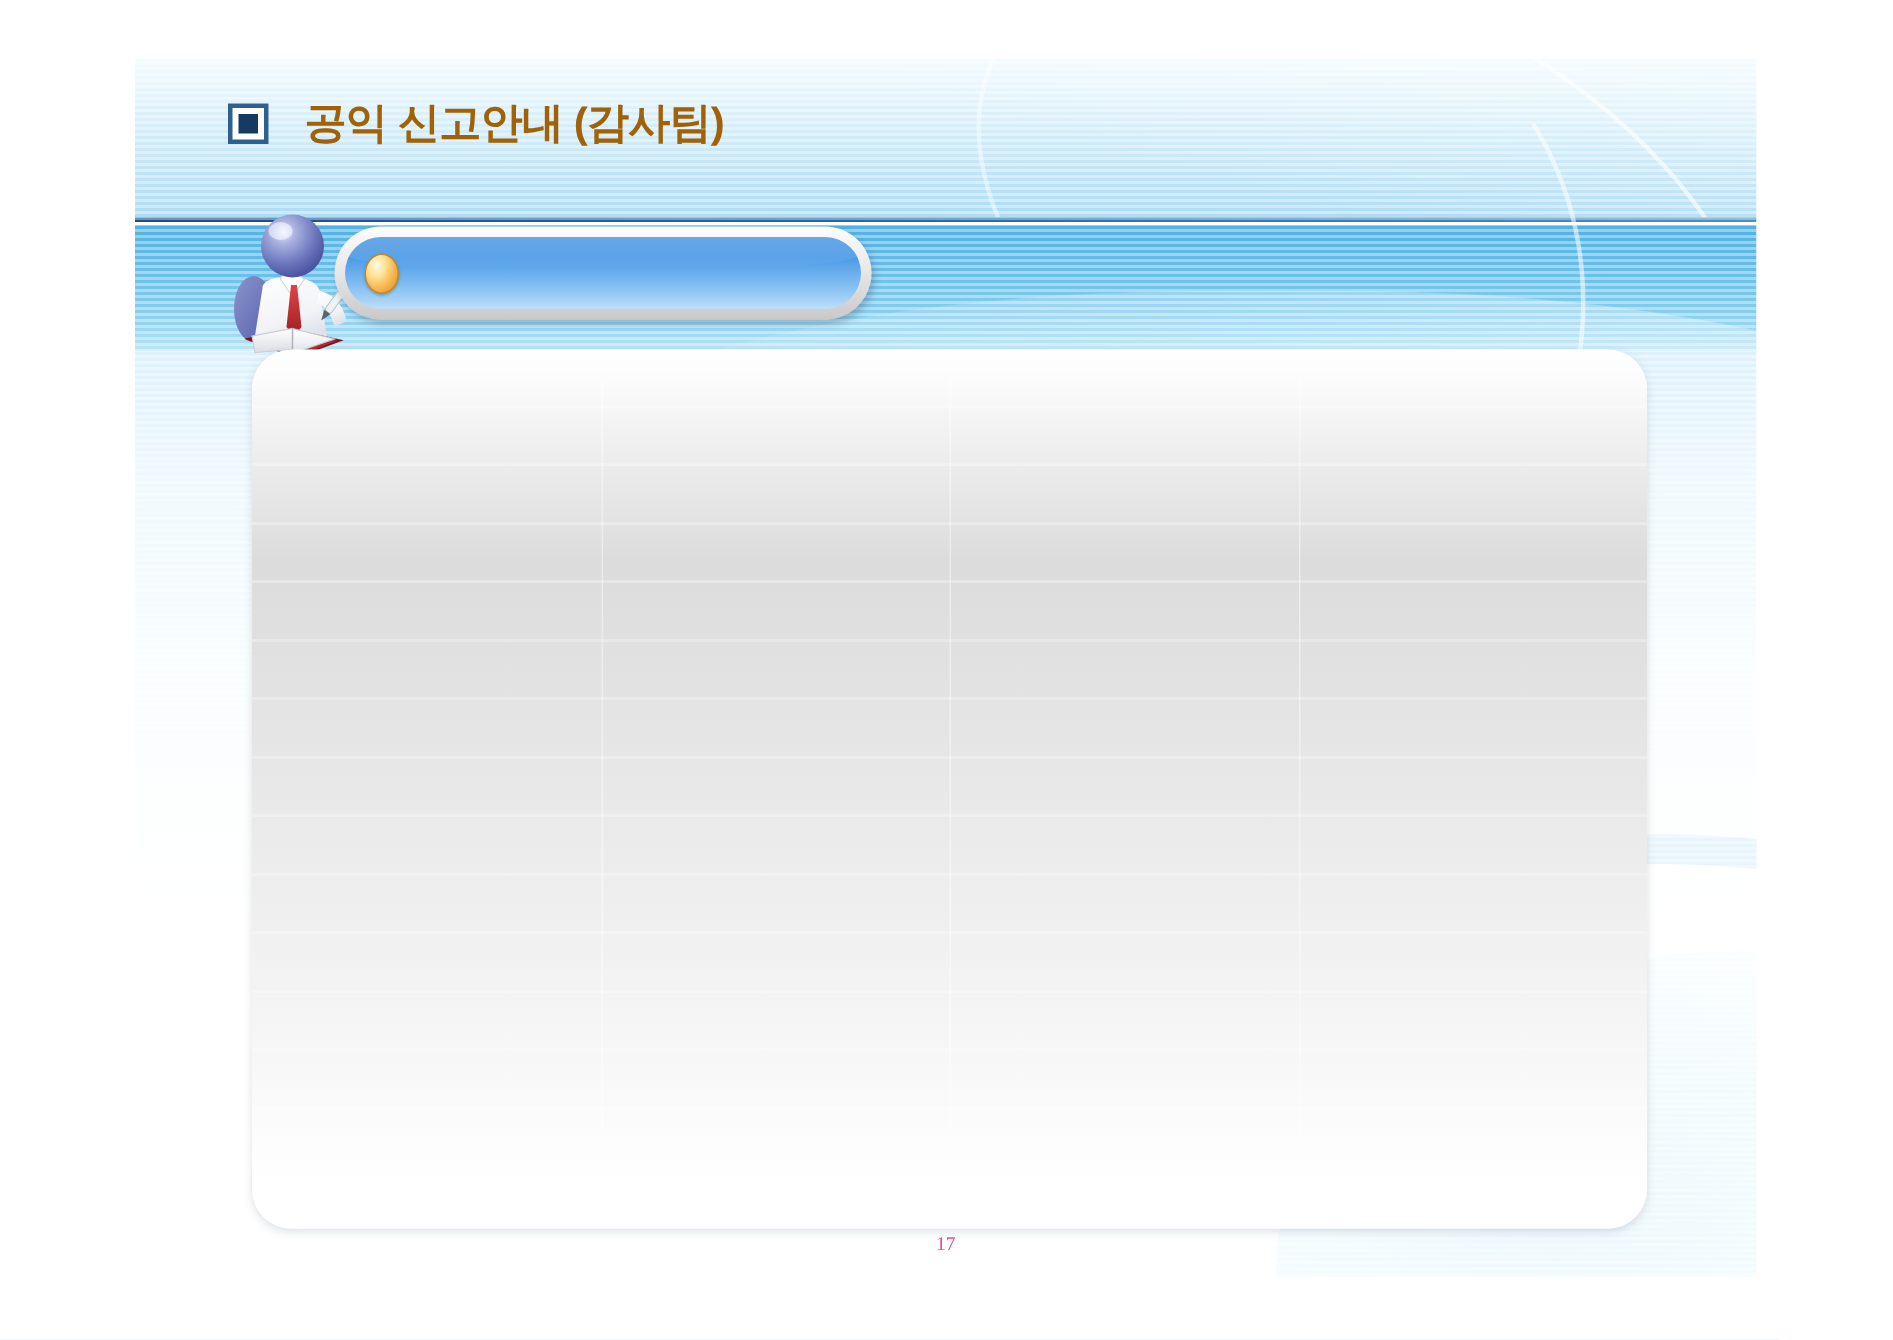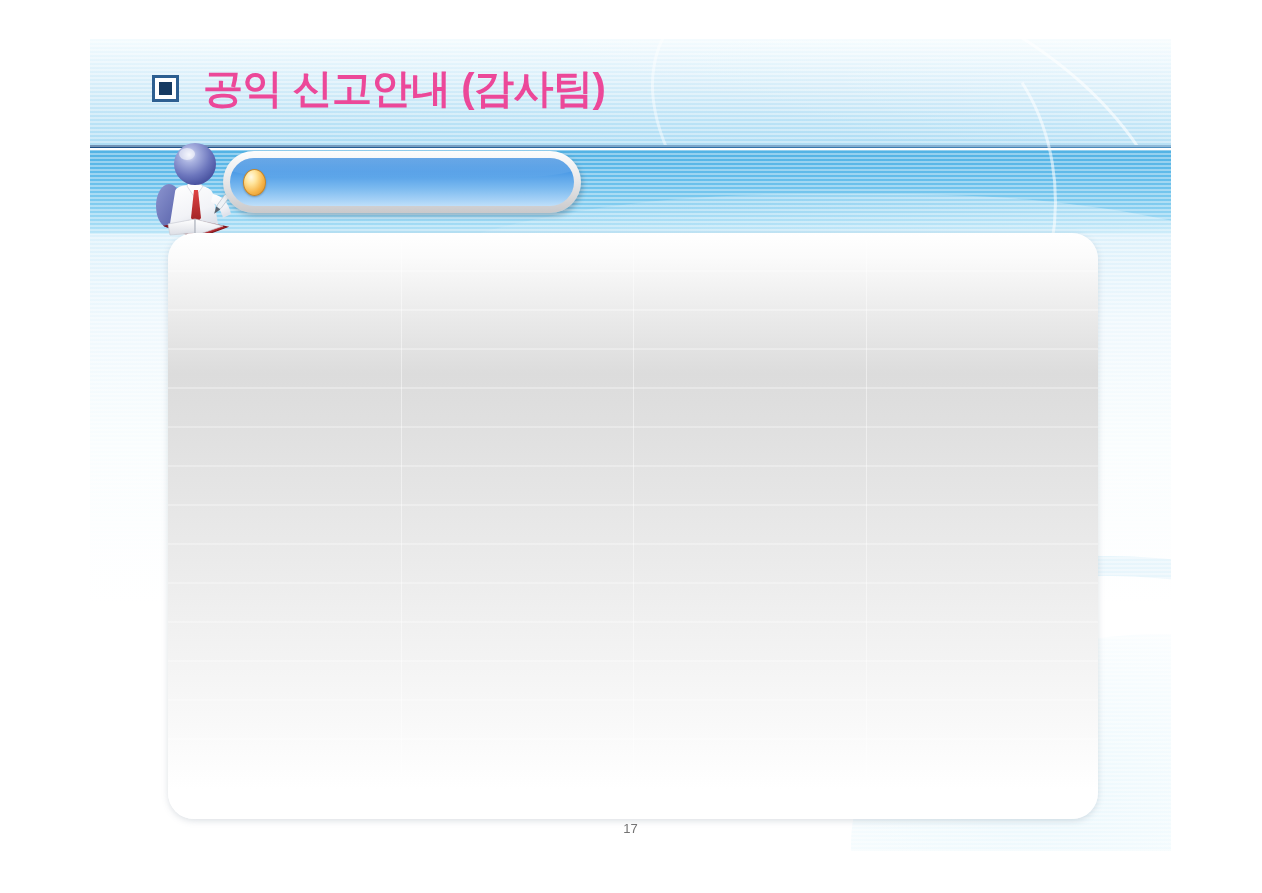--- a/index.html
+++ b/index.html
@@ -182,24 +182,24 @@
     align-items: center;
     justify-content: center;
     flex: 0 0 auto;
   }
   .title-bullet i {
     display: block;
     width: 13px; height: 13px;
     background: #163a61;
   }
   .title-text {
-    font-size: 40px;
+    font-size: 28px;
     font-weight: bold;
     letter-spacing: -0.5px;
-    color: #ec4899;
+    color: #a16207;
     white-space: nowrap;
     line-height: 1;
   }
 
   
   .mascot {
     position: absolute;
     left: 59px;
     top: 95px;
     width: 92px;
@@ -323,22 +323,22 @@
   }
 
   
   .page-num {
     position: absolute;
     left: 0;
     top: 782px;
     width: 100%;
     text-align: center;
     font-size: 13px;
-    color: #737373;
-    font-family: Liberation Sans, sans-serif;
+    color: #ec4899;
+    font-family: Liberation Serif, serif;
   }
 </style>
 </head>
 <body>
 
 <div class="slide">
 
   <div class="sky-band">
     <div class="sky-swoosh-a"></div>
     <div class="sky-swoosh-b"></div>

